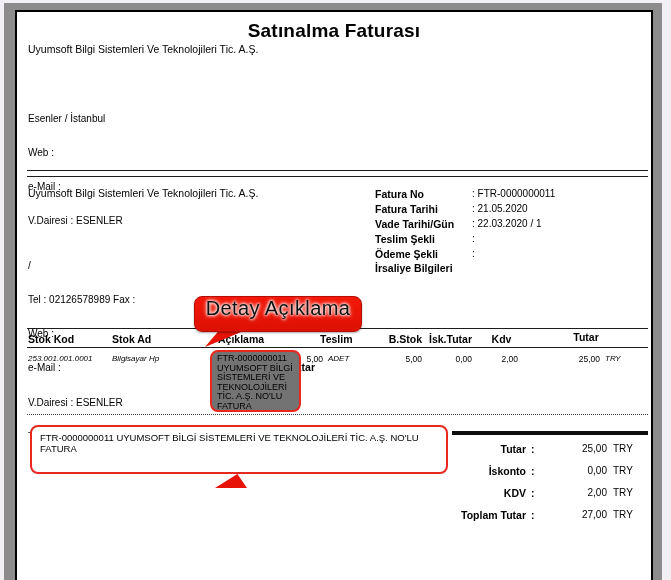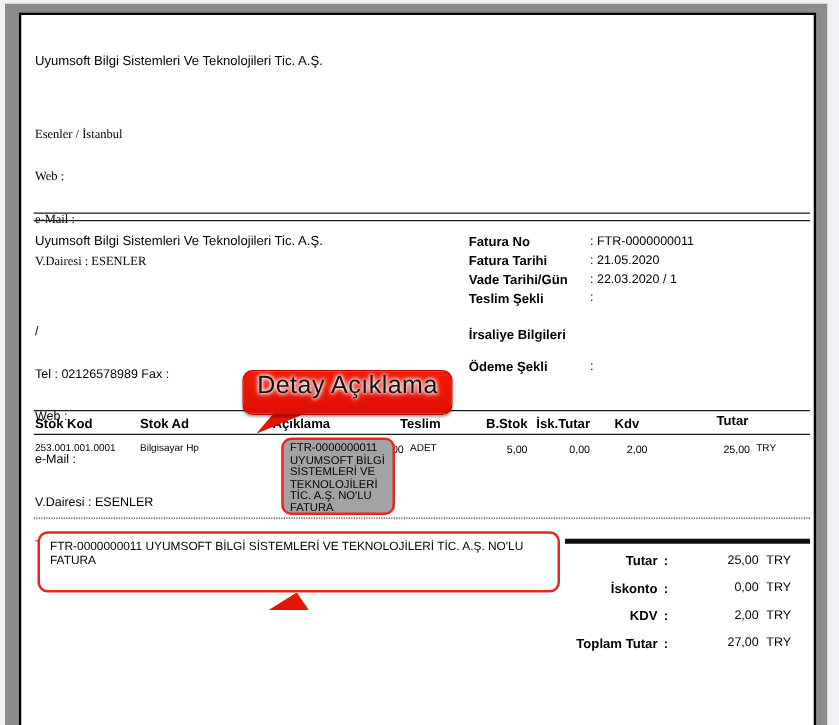--- a/index.html
+++ b/index.html
@@ -23,53 +23,53 @@
     background:#ffffff;border:2px solid #000;
   }
   .page *{position:absolute;white-space:pre-wrap;}
   .title{
     left:0;top:8px;width:100%;text-align:center;
     font-size:19px;font-weight:bold;letter-spacing:.2px;color:#000;
   }
   .company-top{left:11px;top:31px;font-size:10.5px;}
   .block{line-height:11.4px;font-size:10px;}
   .block div{position:static;}
-  .seller-block{left:11px;top:67px;font-family:Liberation Serif, serif;}
+  .seller-block{left:11px;top:78px;}
   .customer-block{left:11px;top:225px;}
   .company-mid{left:11px;top:175px;font-size:10.5px;}
   .hline{height:0;border-top:1.5px solid #1c1c1c;left:10px;width:621px;}
   .dline1{top:158px;} .dline2{top:164px;}
   .tbl-top{top:316px;z-index:1;}
   .tbl-mid{top:335px;}
   .dotline{left:10px;width:621px;top:402px;height:0;border-top:1px dotted #444;}
   .info-row-label{left:358px;font-size:10.5px;font-weight:bold;}
   .info-row-value{left:455px;font-size:10px;}
   .ir0{top:176px;} .ir1{top:191px;} .ir2{top:206px;}
-  .ir3{top:221px;} .ir4{top:236px;margin-top:40px;} .ir5{top:250px;}
+  .ir3{top:221px;} .ir4{top:236px;} .ir5{top:250px;}
   .th{top:321px;font-size:10.5px;font-weight:bold;z-index:2;}
   .th-stokkod{left:11px;} .th-stokad{left:95px;} .th-aciklama{left:201px;}
   .th-miktar{left:255px;width:43px;text-align:right;margin-top:28px;}
   .th-birim{left:303px;}
   .th-bfiyat{left:352px;width:53px;text-align:right;}
   .th-isk{left:393px;width:62px;text-align:right;}
   .th-kdv{left:462px;width:45px;text-align:center;}
   .th-tutar{left:543px;width:52px;text-align:center;top:319px;}
-  .td{top:342px;font-size:8px;color:#000;}
+  .td{top:342px;font-size:8px;color:#000;font-style:italic;}
   .td-num{top:342px;font-size:8.5px;text-align:right;}
   .td-stokkod{left:11px;} .td-stokad{left:95px;}
   .td-miktar{left:266px;width:40px;}
   .td-birim{left:311px;}
   .td-bfiyat{left:355px;width:50px;}
   .td-isk{left:405px;width:50px;}
   .td-kdv{left:455px;width:46px;}
   .td-tutar{left:533px;width:50px;}
   .td-try{left:588px;}
   .detail-box{
-    left:208px;top:338px;width:87px;height:58px;
-    border:2px solid #e8281e;border-radius:8px;z-index:3;background:#a3a3a3;
+    left:193px;top:338px;width:87px;height:58px;
+    border:2px solid #e8281e;border-radius:8px;z-index:3;background:#737373;
   }
   .detail-text{
     left:5px;top:2px;width:80px;font-size:9px;line-height:9.6px;
     white-space:pre-line;color:#000;
   }
   .master-box{
     left:13px;top:413px;width:414px;height:45px;
     border:2px solid #e8281e;border-radius:8px;background:#fff;z-index:2;
   }
   .master-text{
@@ -103,20 +103,21 @@
   }
 </style>
 </head>
 <body>
 
 <div class="viewer"></div>
 <div class="scroll-strip"></div>
 
 <div class="page">
 
+  <div class="title">Satınalma Faturası</div>
   <div class="company-top">Uyumsoft Bilgi Sistemleri Ve Teknolojileri Tic. A.Ş.</div>
 
   <div class="block seller-block">
     <div>Esenler / İstanbul</div>
     <div>Web :</div>
     <div>e-Mail :</div>
     <div>V.Dairesi : ESENLER</div>
   </div>
 
   <div class="hline dline1"></div>

